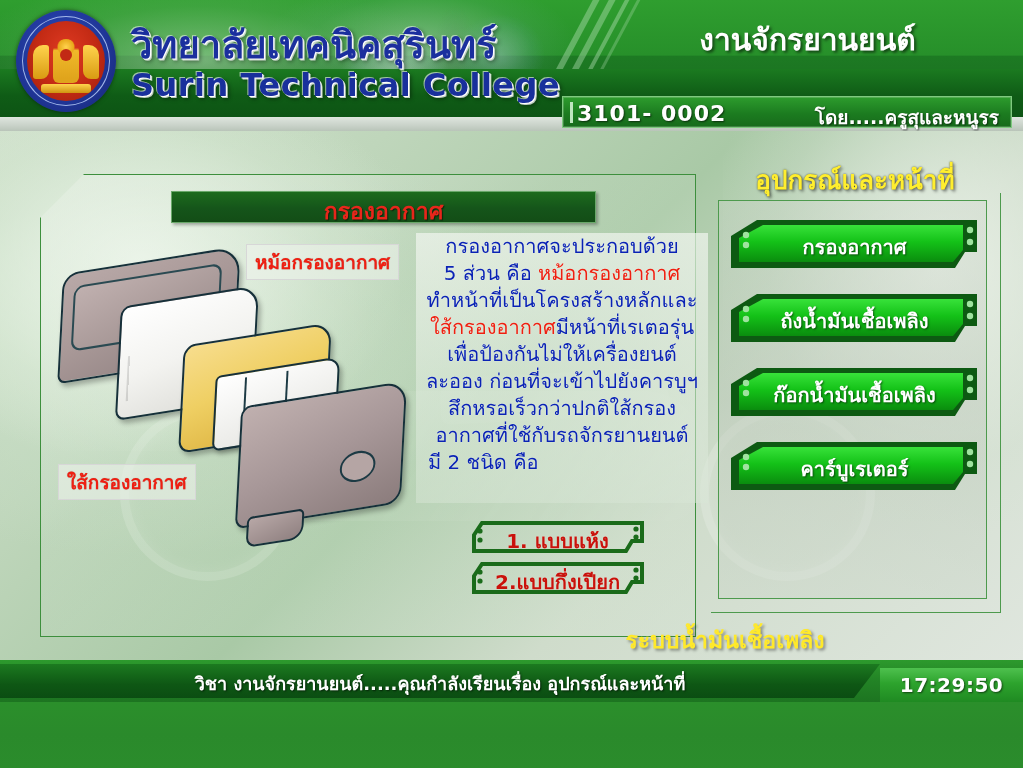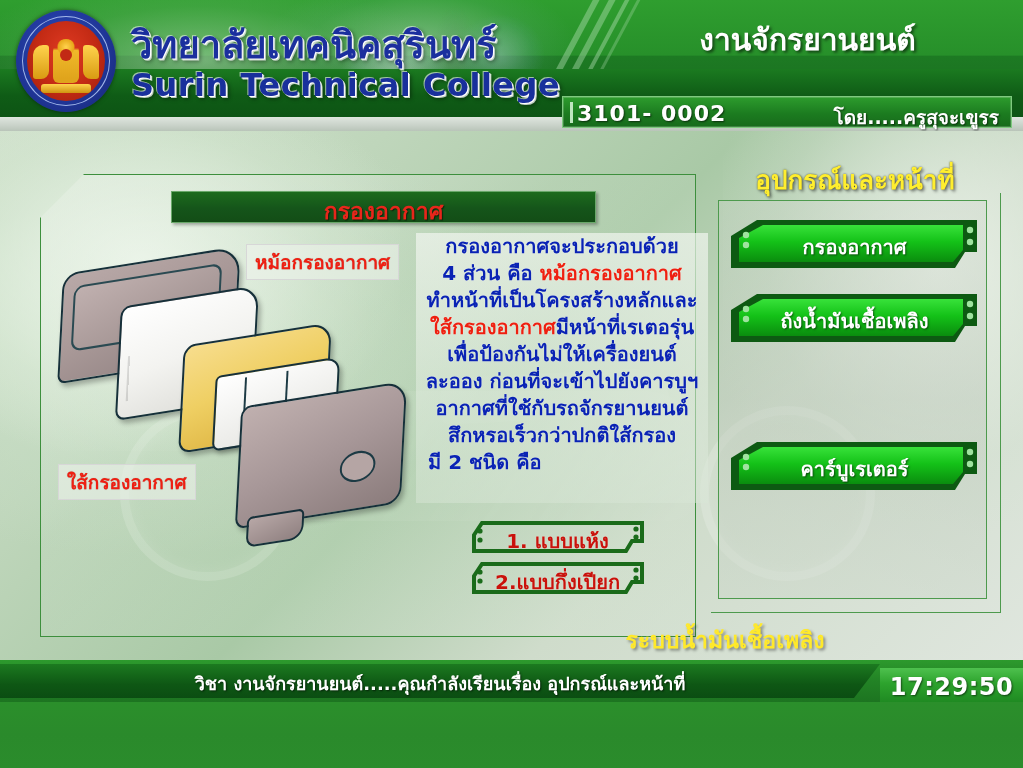--- a/index.html
+++ b/index.html
@@ -298,21 +298,21 @@
   .label-top{ left:246px; top:244px; font-size:19px; }
   .label-bot{ left:58px; top:464px; font-size:19px; }
 
   
   .textbox{
     position:absolute; left:416px; top:233px; width:292px; height:270px;
     background:linear-gradient(180deg, rgba(242,246,240,.70) 0%, rgba(228,238,226,.55) 55%, rgba(216,230,214,.5) 100%);
   }
   .textbox p{
     margin:0; padding:0 4px;
-    font-size:20px; line-height:27px; font-weight:bold;
+    font-size:20px; line-height:27px; font-weight:normal;
     color:#0a23b4; text-align:center;
     text-shadow:0 0 1px rgba(255,255,255,.8);
   }
   .textbox .ln{ display:block; }
   .textbox .red{ color:#ee2010; }
   .tx-left{ text-align:left; padding-left:8px; }
 
   
   .subbtn{
     position:absolute; width:183px; height:34px;
@@ -384,21 +384,21 @@
     font-size:18px; font-weight:bold; color:#fff;
     text-shadow:1px 1px 2px rgba(0,0,0,.6);
     white-space:nowrap;
   }
   .clock{
     position:absolute; left:880px; top:668px; width:143px; height:34px;
     background:linear-gradient(180deg,#4ec14e 0%, #2da32d 45%, #1f8a22 100%);
   }
   .clock span{
     position:absolute; left:0; right:0; top:5px; text-align:center;
-    font-size:24px; font-weight:bold; color:#fff;
+    font-size:20px; font-weight:bold; color:#fff;
     text-shadow:1px 1px 2px rgba(0,0,0,.55);
     letter-spacing:.5px;
   }
   .bottom-bar{
     position:absolute; left:0; top:702px; width:1023px; height:66px;
     background:linear-gradient(180deg,#2b8f2b 0%, #2a8a2b 50%, #2b8c2c 100%);
   }
 </style>
 </head>
 <body>
@@ -429,21 +429,21 @@
     </div>
 
     <div class="college-th">วิทยาลัยเทคนิคสุรินทร์</div>
     <div class="college-en">Surin Technical College</div>
 
     <div class="subject-title">งานจักรยานยนต์</div>
 
     <div class="code-bar">
       <div class="tick"></div>
       <div class="code">3101- 0002</div>
-      <div class="by">โดย.....ครูสุจะเขูรร</div>
+      <div class="by">โดย.....ครูสุและหนูรร</div>
     </div>
   </div>
 
   <div class="body-bg">
     <div class="bg-glowL"></div>
     <div class="bg-glowR"></div>
     <div class="bg-bike">
       <div class="w1"></div>
       <div class="w2"></div>
       <div class="body"></div>
@@ -468,27 +468,27 @@
       <div class="foot"></div>
     </div>
   </div>
 
   <div class="label-box label-top">หม้อกรองอากาศ</div>
   <div class="label-box label-bot">ใส้กรองอากาศ</div>
 
   <div class="textbox">
     <p>
       <span class="ln">กรองอากาศจะประกอบด้วย</span>
-      <span class="ln"><span>4 ส่วน คือ </span><span class="red">หม้อกรองอากาศ</span></span>
+      <span class="ln"><span>5 ส่วน คือ </span><span class="red">หม้อกรองอากาศ</span></span>
       <span class="ln">ทำหน้าที่เป็นโครงสร้างหลักและ</span>
       <span class="ln"><span class="red">ใส้กรองอากาศ</span><span>มีหน้าที่เรเตอรุ่น</span></span>
       <span class="ln">เพื่อป้องกันไม่ให้เครื่องยนต์</span>
       <span class="ln">ละออง ก่อนที่จะเข้าไปยังคารบูฯ</span>
+      <span class="ln">สึกหรอเร็วกว่าปกติใส้กรอง</span>
       <span class="ln">อากาศที่ใช้กับรถจักรยานยนต์</span>
-      <span class="ln">สึกหรอเร็วกว่าปกติใส้กรอง</span>
       <span class="ln tx-left">มี  2 ชนิด คือ</span>
     </p>
   </div>
 
   <div class="subbtn sub1">
     <svg width="183" height="34" viewBox="0 0 183 34">
       <path d="M16 2 L176 2 L176 20 L166 20 L160 30 L8 30 L8 14 Z" fill="none" stroke="#1a6b1a" stroke-width="4"></path>
       <circle cx="14" cy="10" r="2.6" fill="#1a6b1a"></circle>
       <circle cx="14" cy="19" r="2.6" fill="#1a6b1a"></circle>
       <circle cx="170" cy="8" r="2.6" fill="#1a6b1a"></circle>
@@ -545,20 +545,38 @@
           </linearGradient>
         </defs>
         <circle cx="19" cy="17" r="3.2" fill="#9fe39f"></circle>
         <circle cx="19" cy="27" r="3.2" fill="#9fe39f"></circle>
         <circle cx="243" cy="12" r="3.2" fill="#9fe39f"></circle>
         <circle cx="243" cy="24" r="3.2" fill="#9fe39f"></circle>
       </svg>
       <span>ถังน้ำมันเชื้อเพลิง</span>
     </div>
 
+    <div class="menu-btn mb3">
+      <svg width="255" height="58" viewBox="0 0 255 58">
+        <path d="M30 2 L250 2 L250 34 L238 34 L228 50 L4 50 L4 18 Z" fill="#0d5a12"></path>
+        <path d="M36 7 L236 7 L236 32 L226 44 L12 44 L12 20 Z" fill="url(#gC)"></path>
+        <defs>
+          <linearGradient id="gC" x1="0" y1="0" x2="0" y2="1">
+            <stop offset="0%" stop-color="#38e23a"></stop>
+            <stop offset="45%" stop-color="#14c218"></stop>
+            <stop offset="100%" stop-color="#0a8d0e"></stop>
+          </linearGradient>
+        </defs>
+        <circle cx="19" cy="17" r="3.2" fill="#9fe39f"></circle>
+        <circle cx="19" cy="27" r="3.2" fill="#9fe39f"></circle>
+        <circle cx="243" cy="12" r="3.2" fill="#9fe39f"></circle>
+        <circle cx="243" cy="24" r="3.2" fill="#9fe39f"></circle>
+      </svg>
+      <span>ก๊อกน้ำมันเชื้อเพลิง</span>
+    </div>
 
     <div class="menu-btn mb4">
       <svg width="255" height="58" viewBox="0 0 255 58">
         <path d="M30 2 L250 2 L250 34 L238 34 L228 50 L4 50 L4 18 Z" fill="#0d5a12"></path>
         <path d="M36 7 L236 7 L236 32 L226 44 L12 44 L12 20 Z" fill="url(#gD)"></path>
         <defs>
           <linearGradient id="gD" x1="0" y1="0" x2="0" y2="1">
             <stop offset="0%" stop-color="#38e23a"></stop>
             <stop offset="45%" stop-color="#14c218"></stop>
             <stop offset="100%" stop-color="#0a8d0e"></stop>

